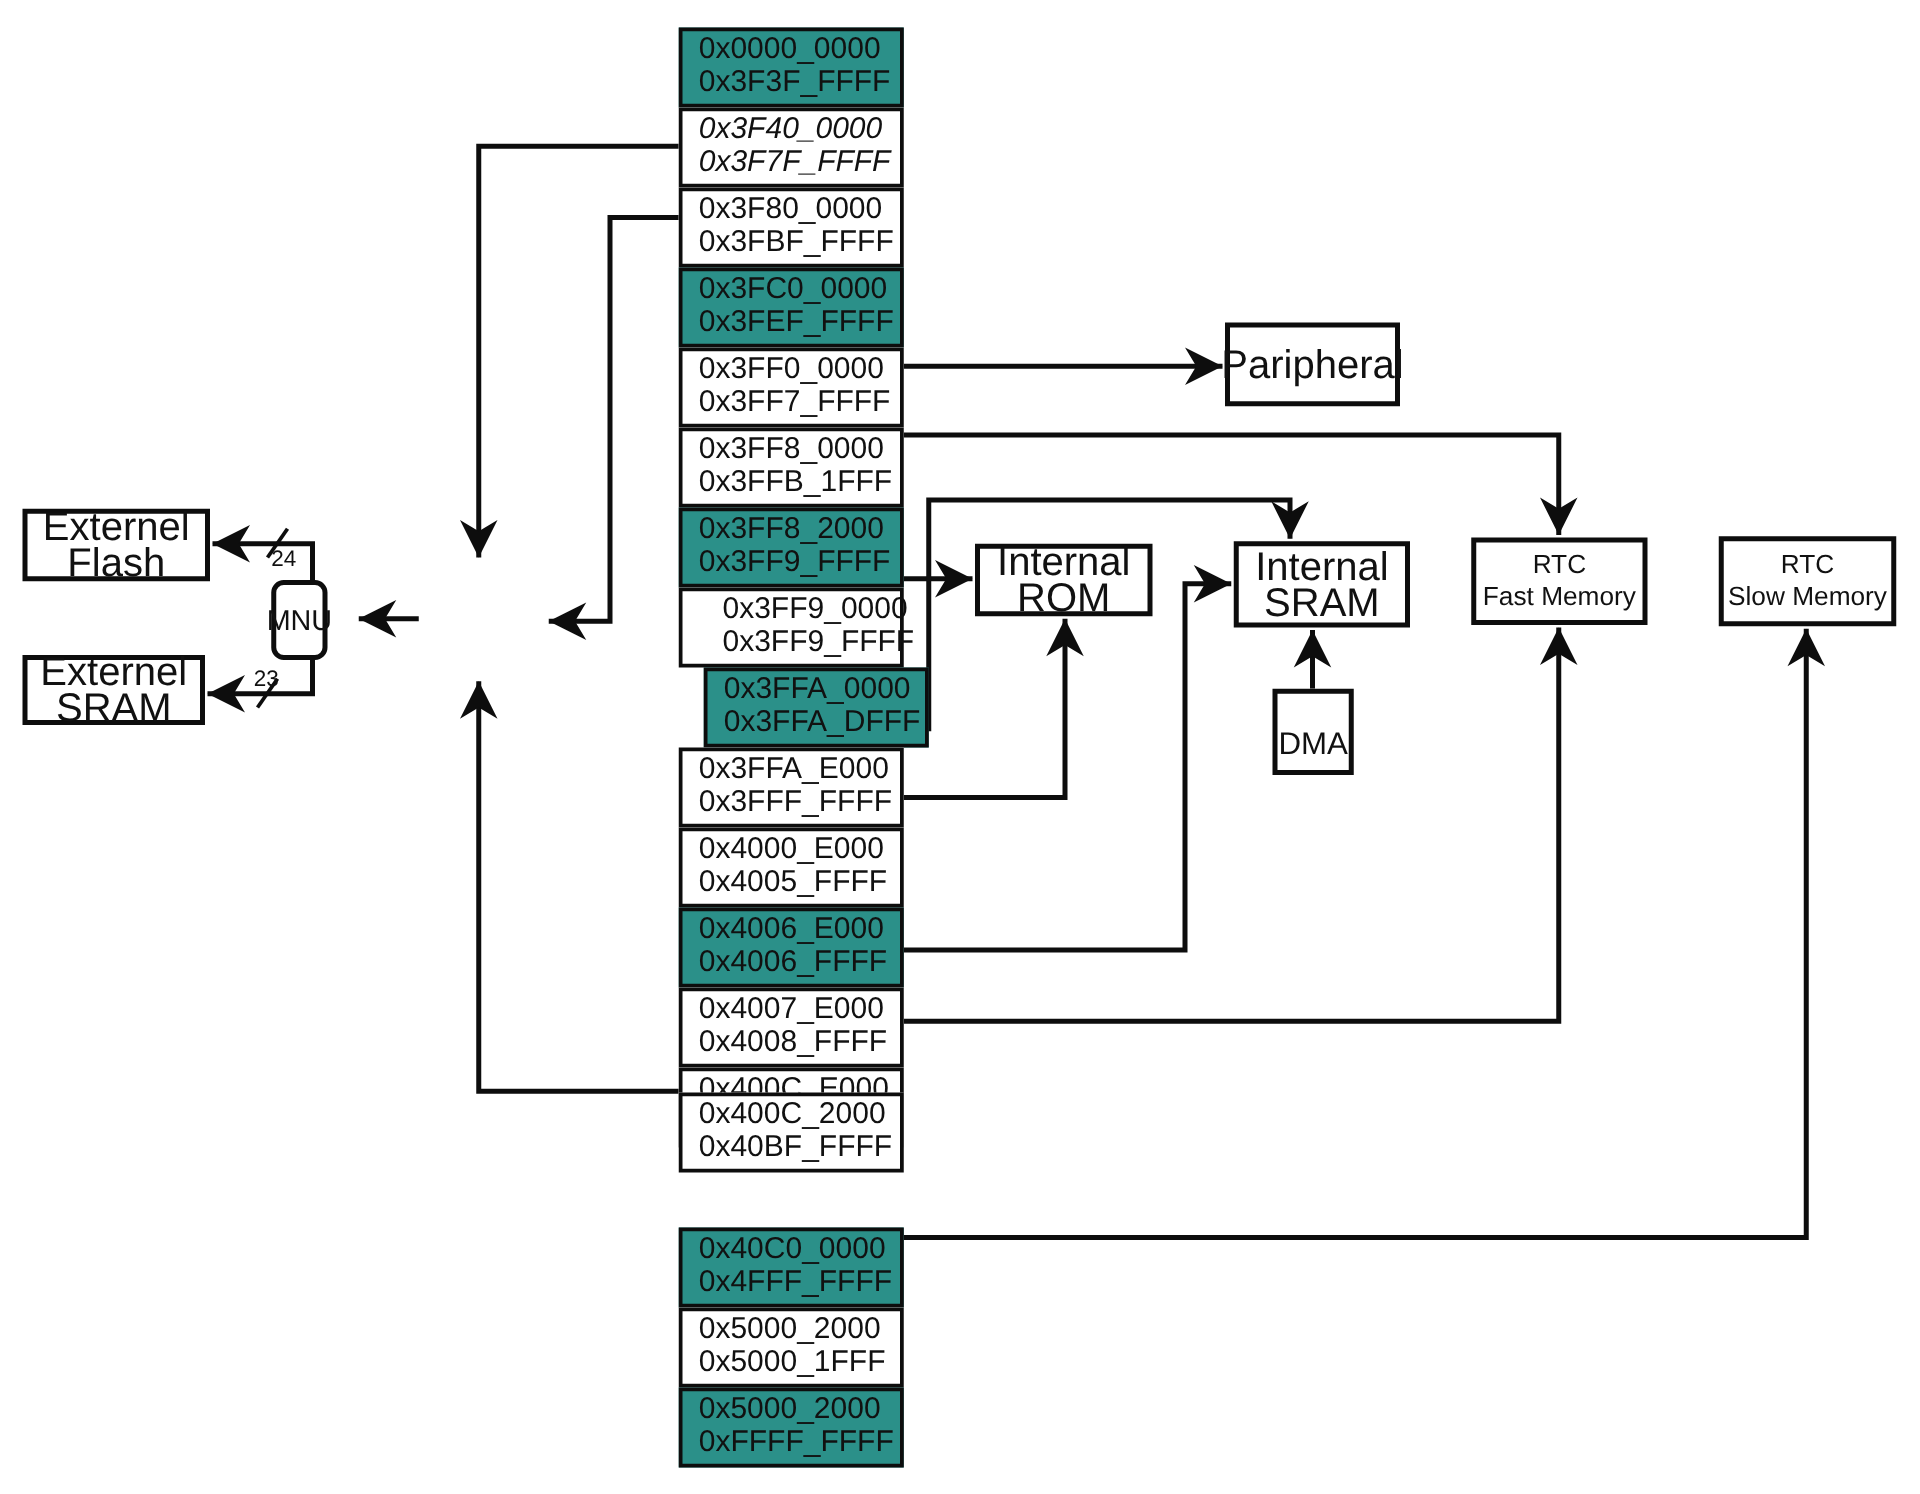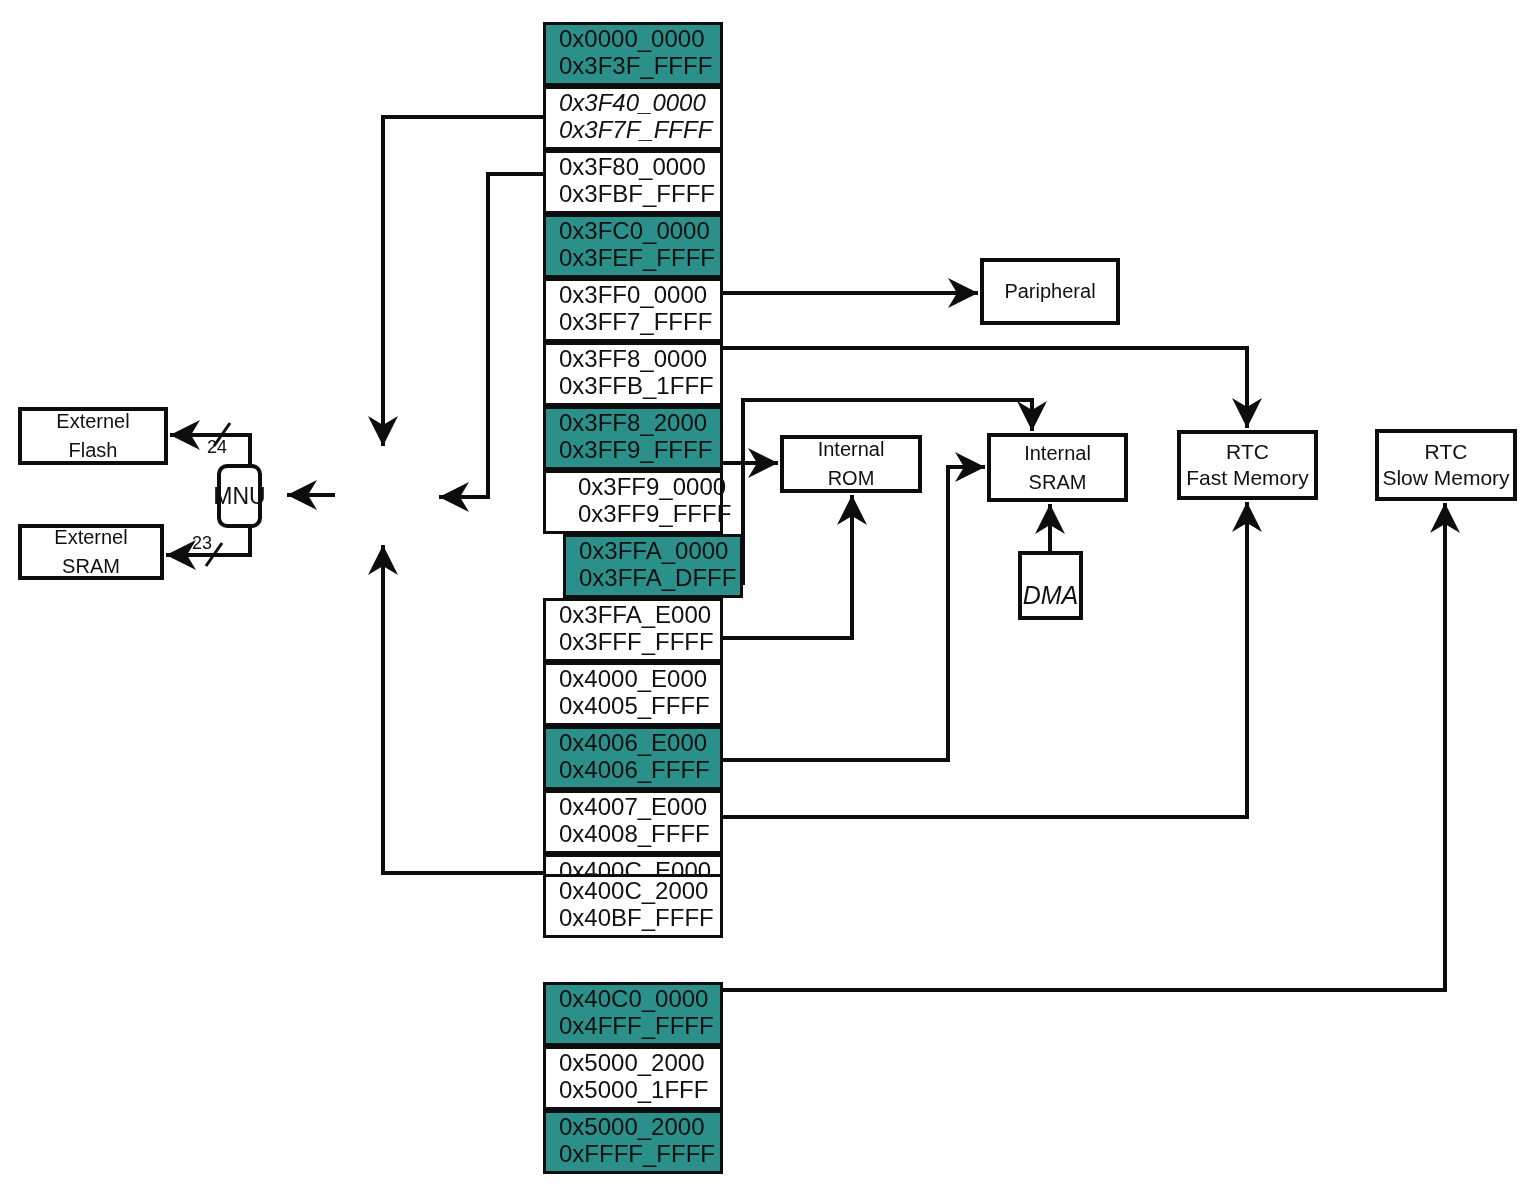--- a/index.html
+++ b/index.html
@@ -17,37 +17,37 @@
     display:flex;flex-direction:column;
     padding-left:13px;line-height:27px;font-size:24px;color:#111;
     letter-spacing:0px;white-space:nowrap;
   }
   .memcell.hl{background:var(--hl,#2b9089);}
 
   
   .box{
     position:absolute;box-sizing:border-box;border:4px solid #0d0d0d;background:#ffffff;
     display:flex;flex-direction:column;align-items:center;justify-content:center;
-    text-align:center;font-size:20px;line-height:29px;color:#111;
+    text-align:center;font-size:32px;line-height:29px;color:#111;
   }
   .box-externel-flash{left:18px;top:407px;width:150px;height:58px;}
   .box-externel-sram{left:18px;top:524px;width:146px;height:56px;}
   .box-mnu{left:217px;top:464px;width:45px;height:64px;font-size:23px;border-radius:10px;}
   .box-cache{left:335px;top:448px;width:102px;height:95px;font-size:26px;}
   .box-paripheral{left:980px;top:258px;width:140px;height:67px;}
   .box-internal-rom{left:780px;top:435px;width:142px;height:58px;}
   .box-internal-sram{left:987px;top:433px;width:141px;height:69px;}
-  .box-dma{left:1018px;top:551px;width:65px;height:69px;justify-content:flex-end;padding-bottom:6px;font-size:25px;font-style:italic;}
+  .box-dma{left:1018px;top:551px;width:65px;height:69px;justify-content:flex-end;padding-bottom:6px;font-size:25px;}
   .box-rtc-fast{left:1177px;top:430px;width:141px;height:70px;font-size:21px;line-height:26px;}
   .box-rtc-slow{left:1375px;top:429px;width:142px;height:72px;font-size:21px;line-height:26px;}
 
   
   .bus-label{position:absolute;font-size:18px;color:#111;}
-  .bus-label-24{left:207px;top:437px;}
-  .bus-label-23{left:192px;top:533px;}
+  .bus-label-24{left:217px;top:437px;}
+  .bus-label-23{left:203px;top:533px;}
 </style>
 </head>
 <body>
 
 <div id="stage">
 
   <svg class="connectors" viewBox="0 0 1536 1195" xmlns="http://www.w3.org/2000/svg">
     <defs>
       <marker id="arrow" markerUnits="userSpaceOnUse" markerWidth="36" markerHeight="32" refX="31" refY="16" orient="auto">
         <path d="M1,1 L31,16 L1,31 L10,16 Z" fill="#0d0d0d"></path>

